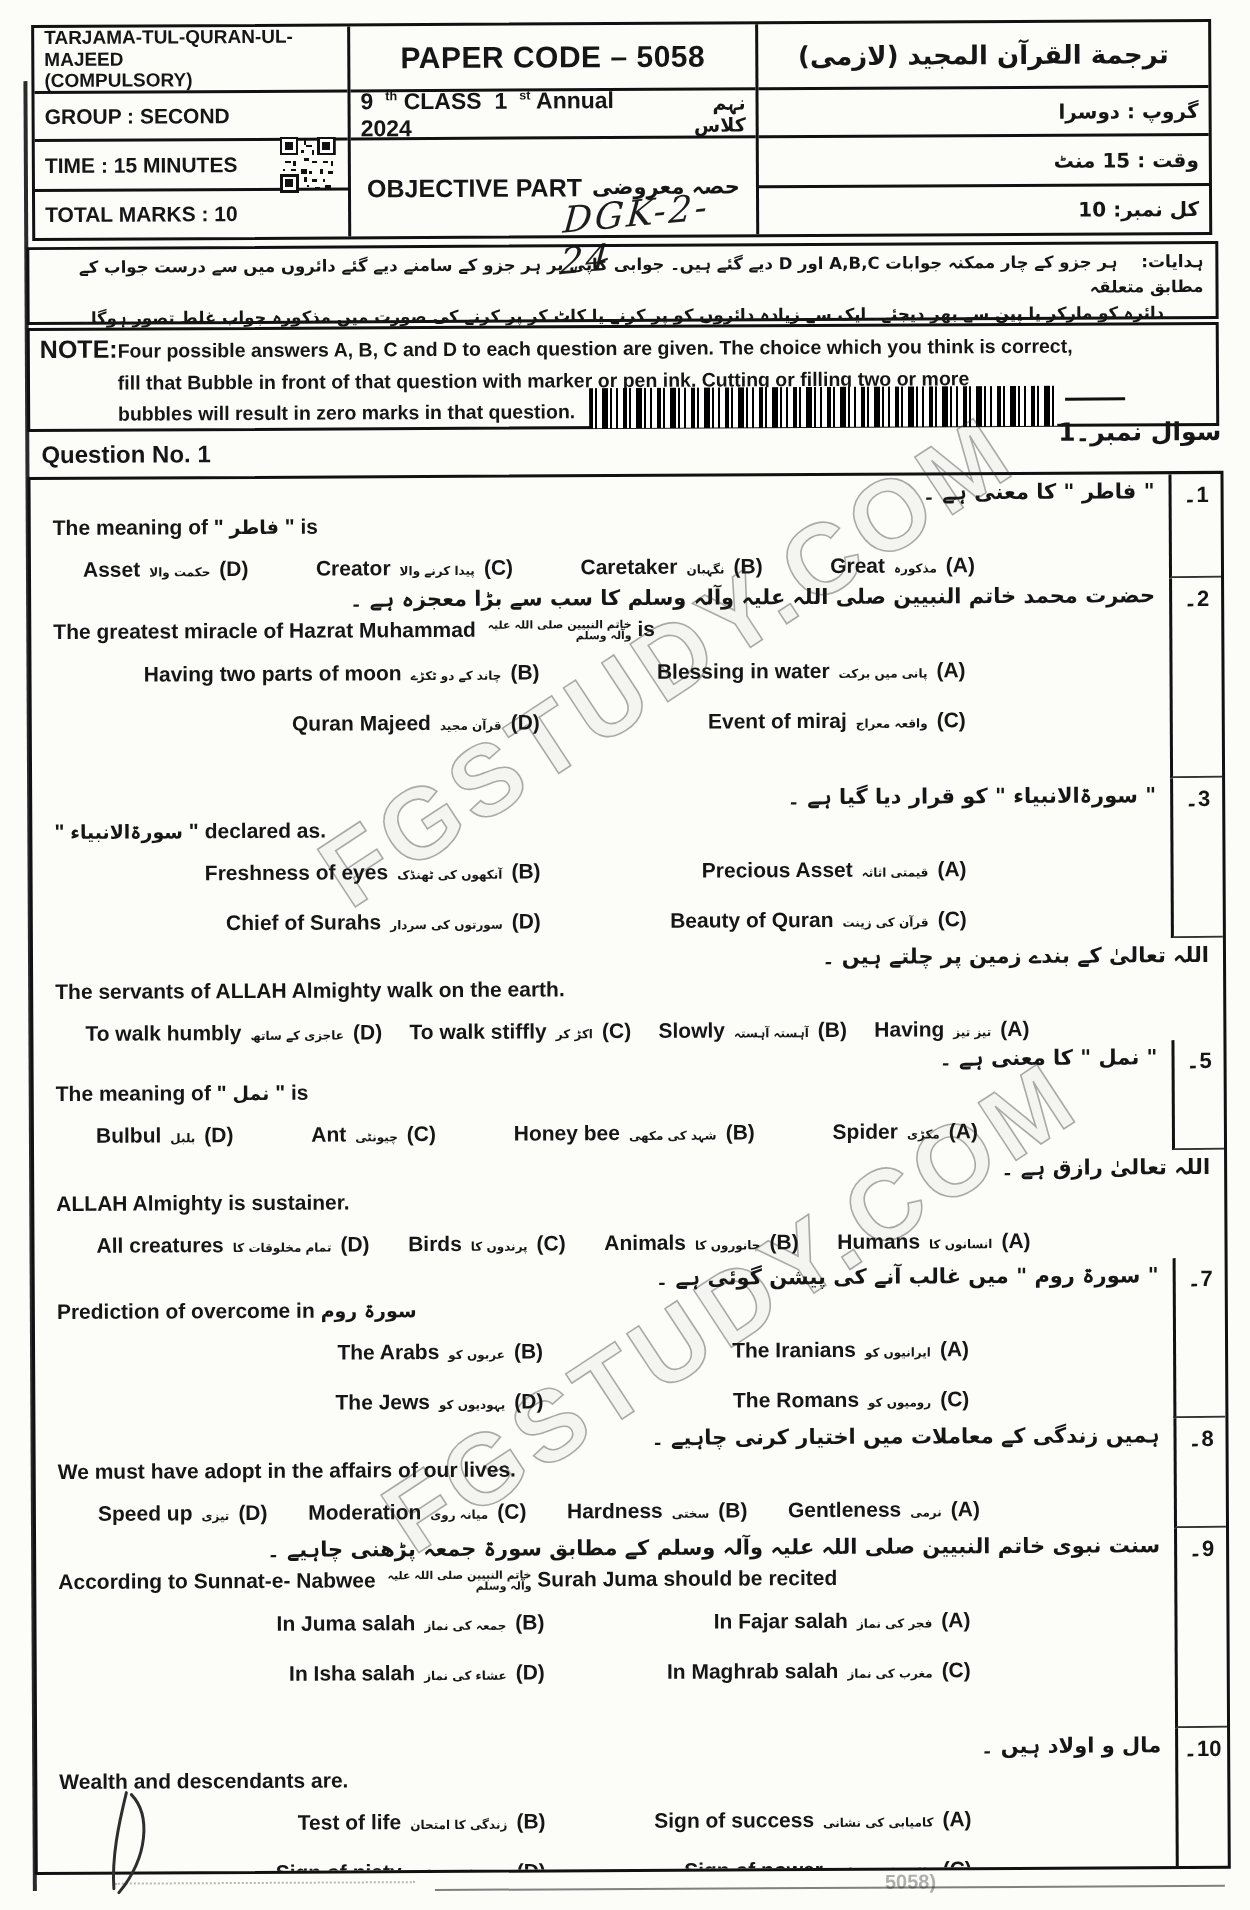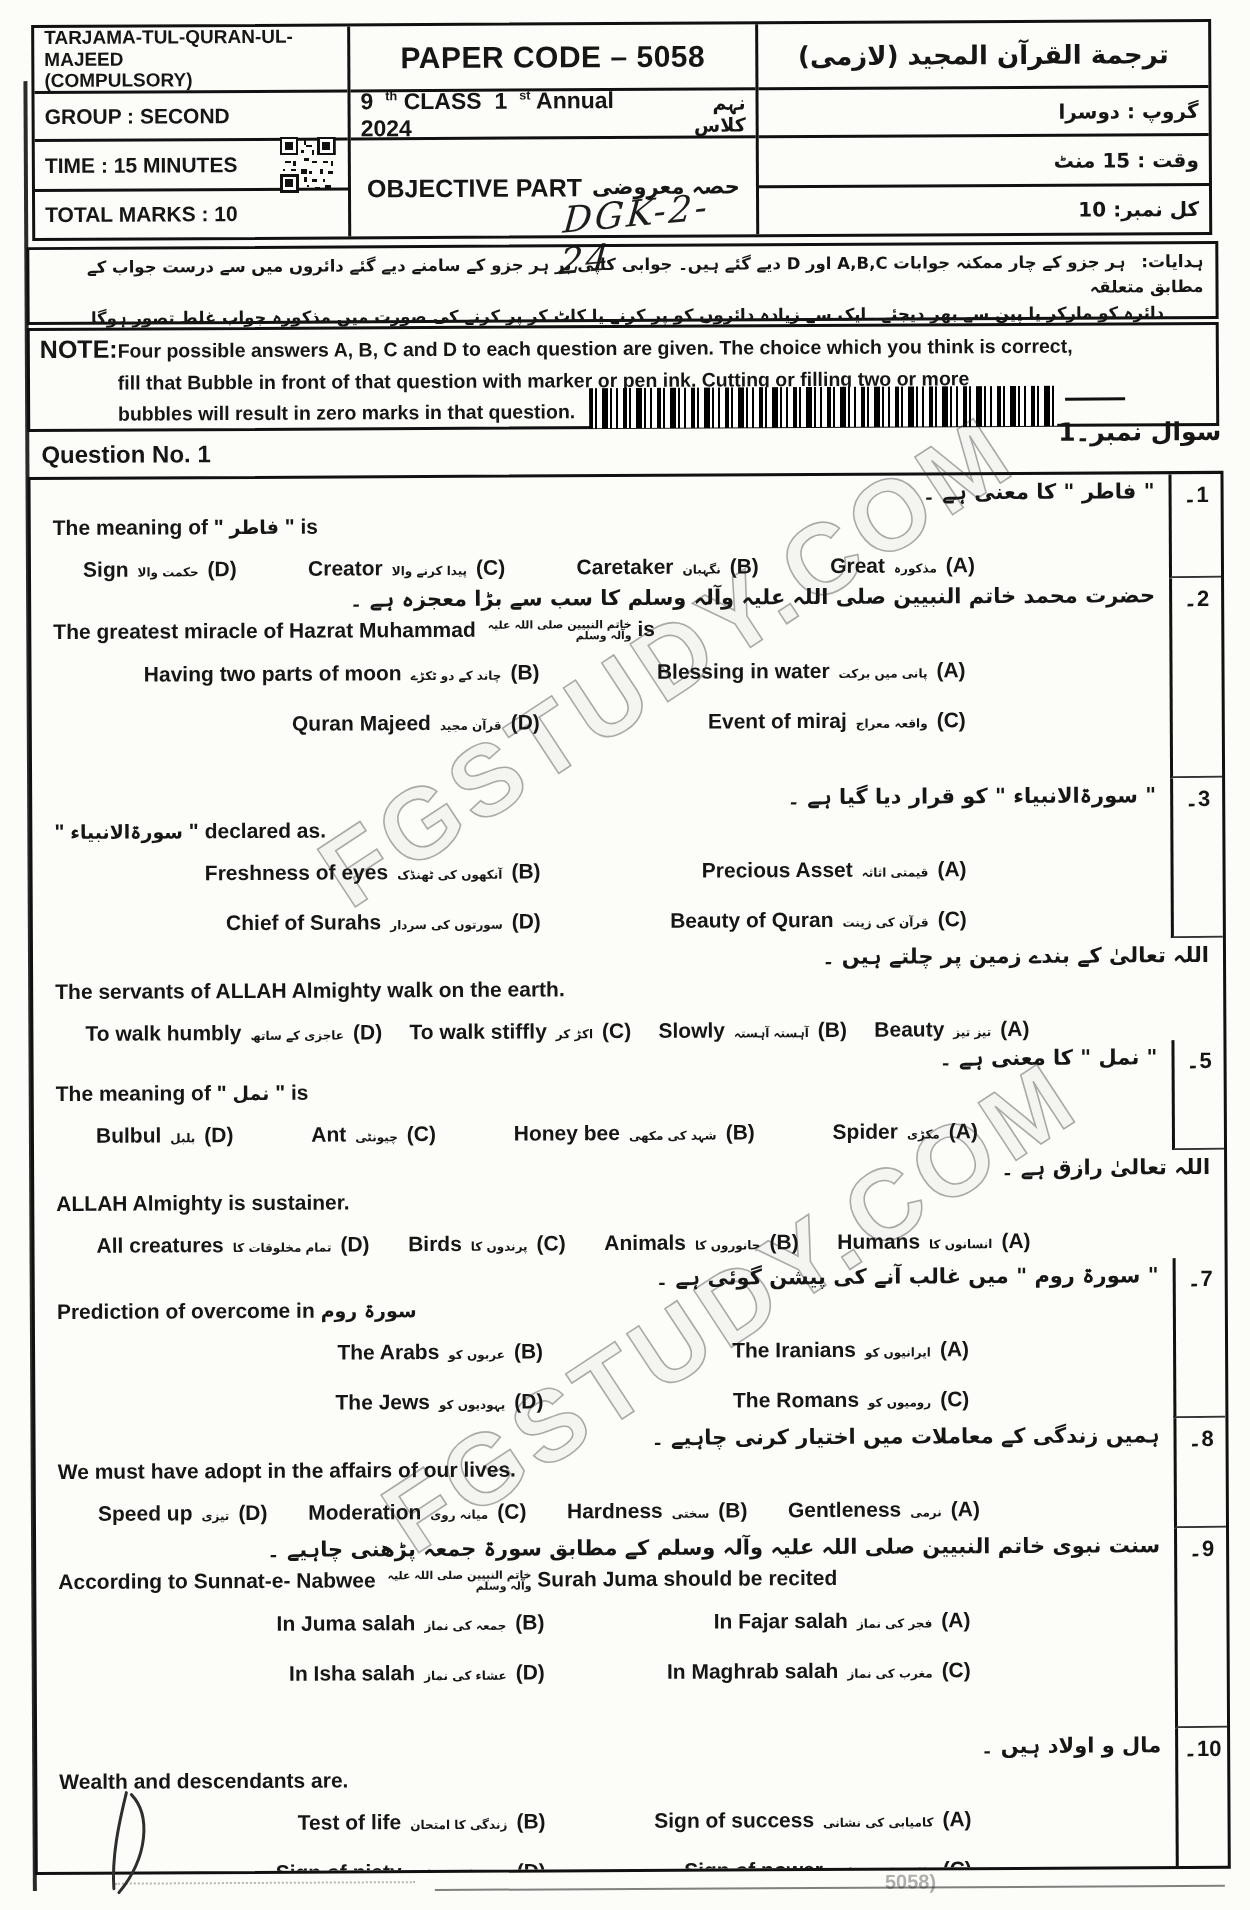--- a/index.html
+++ b/index.html
@@ -30,21 +30,21 @@
   .c3 .r3b{height:46px;justify-content:flex-start;font-size:20px;}
   sup{font-size:.55em;margin-left:12px;}
   .handwrite{position:absolute;left:210px;top:52px;font-family:"DejaVu Serif",serif;font-style:italic;
              font-size:36px;font-weight:normal;color:#1d1d1d;transform:rotate(-5deg) skewX(-10deg);letter-spacing:3px;}
   .qr{position:absolute;left:284px;top:134px;width:56px;height:58px;}
 
   
   .inst{position:absolute;left:30px;top:244px;width:1192px;height:78px;border:3px solid #111;
         box-sizing:border-box;padding:5px 12px 0 12px;font-weight:bold;}
   .inst-line1{direction:rtl;text-align:right;font-size:16.5px;line-height:1.5;}
-  .inst-label{font-size:17px;margin-left:10px;}
+  .inst-label{font-size:17px;margin-left:18px;}
   .inst-line2{direction:rtl;text-align:center;font-size:16.5px;line-height:1.6;}
 
   
   .note{position:absolute;left:30px;top:325px;width:1192px;height:104px;border:3px solid #111;
         box-sizing:border-box;padding:5px 10px;display:flex;align-items:flex-start;}
   .note-label{font-weight:bold;font-size:25px;line-height:1.1;}
   .note-text{font-weight:bold;font-size:19.5px;line-height:1.62;}
   .barcode{position:absolute;left:592px;top:388px;width:468px;height:40px;
     background:repeating-linear-gradient(90deg,#000 0 4px,#fff 4px 6px,#000 6px 8px,#fff 8px 13px,#000 13px 19px,#fff 19px 21px,#000 21px 23px,#fff 23px 27px,#000 27px 29px,#fff 29px 34px);}
   .barcode-tail{position:absolute;left:1068px;top:400px;width:60px;border-top:3px solid #111;}
@@ -211,21 +211,21 @@
                 <span class="o-en">Caretaker</span>
                 <span class="o-ur">نگہبان</span>
                 <span class="o-letter">(B)</span>
               </div>
               <div class="opt">
                 <span class="o-en">Creator</span>
                 <span class="o-ur">پیدا کرنے والا</span>
                 <span class="o-letter">(C)</span>
               </div>
               <div class="opt">
-                <span class="o-en">Sign</span>
+                <span class="o-en">Asset</span>
                 <span class="o-ur">حکمت والا</span>
                 <span class="o-letter">(D)</span>
               </div>
             </div>
           </div>
           <div class="q-numcell"><span>۔1</span></div>
         </div>
         <div class="q">
           <div class="q-content">
             <div class="q-urdu">حضرت محمد خاتم النبیین صلی اللہ علیہ وآلہ وسلم کا سب سے بڑا معجزہ ہے ۔</div>
@@ -283,21 +283,21 @@
             </div>
           </div>
           <div class="q-numcell"><span>۔3</span></div>
         </div>
         <div class="q">
           <div class="q-content">
             <div class="q-urdu">اللہ تعالیٰ کے بندے زمین پر چلتے ہیں ۔</div>
             <div class="q-english"><span class="en">The servants  of ALLAH Almighty walk on the earth.</span></div>
             <div class="q-optrow">
               <div class="opt">
-                <span class="o-en">Beauty</span>
+                <span class="o-en">Having</span>
                 <span class="o-ur">تیز تیز</span>
                 <span class="o-letter">(A)</span>
               </div>
               <div class="opt">
                 <span class="o-en">Slowly</span>
                 <span class="o-ur">آہستہ آہستہ</span>
                 <span class="o-letter">(B)</span>
               </div>
               <div class="opt">
                 <span class="o-en">To walk stiffly</span>

